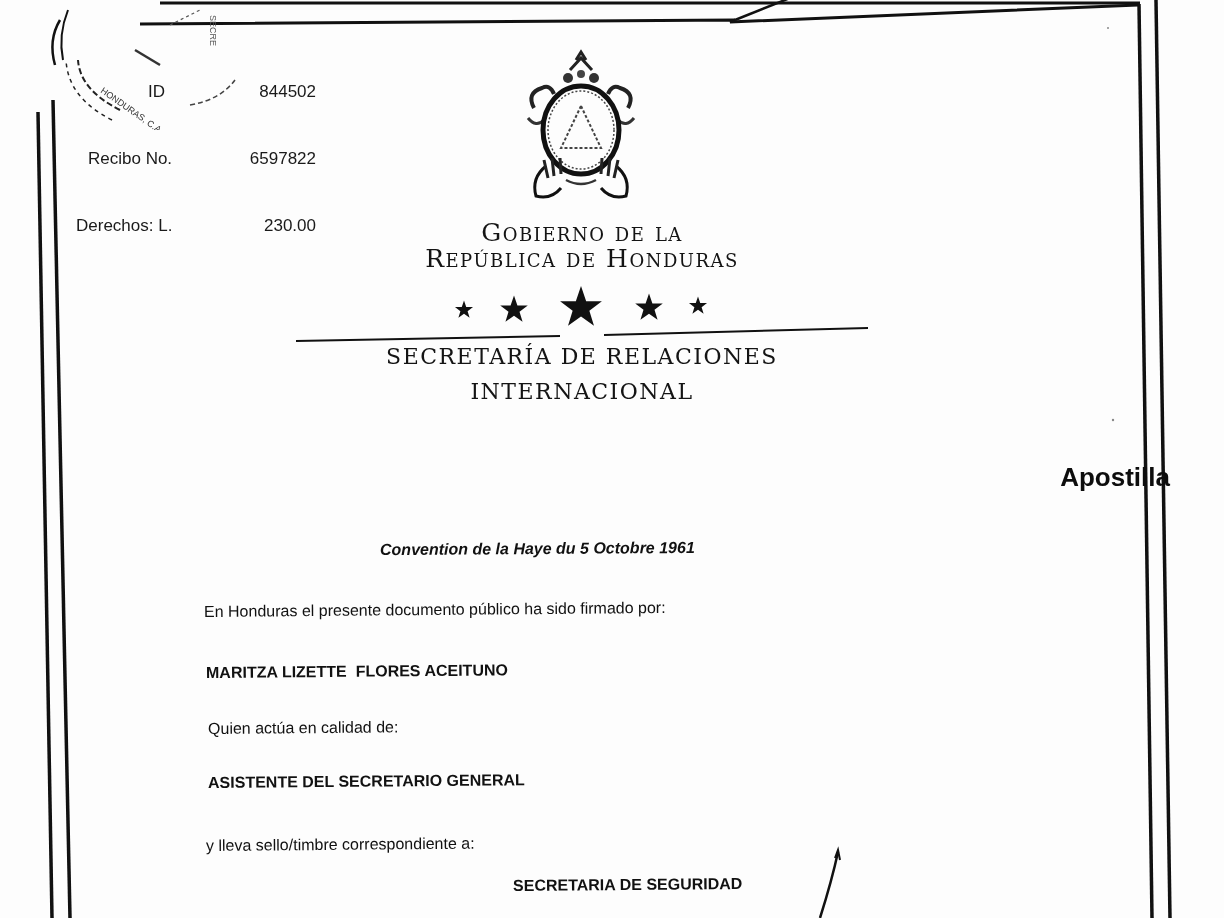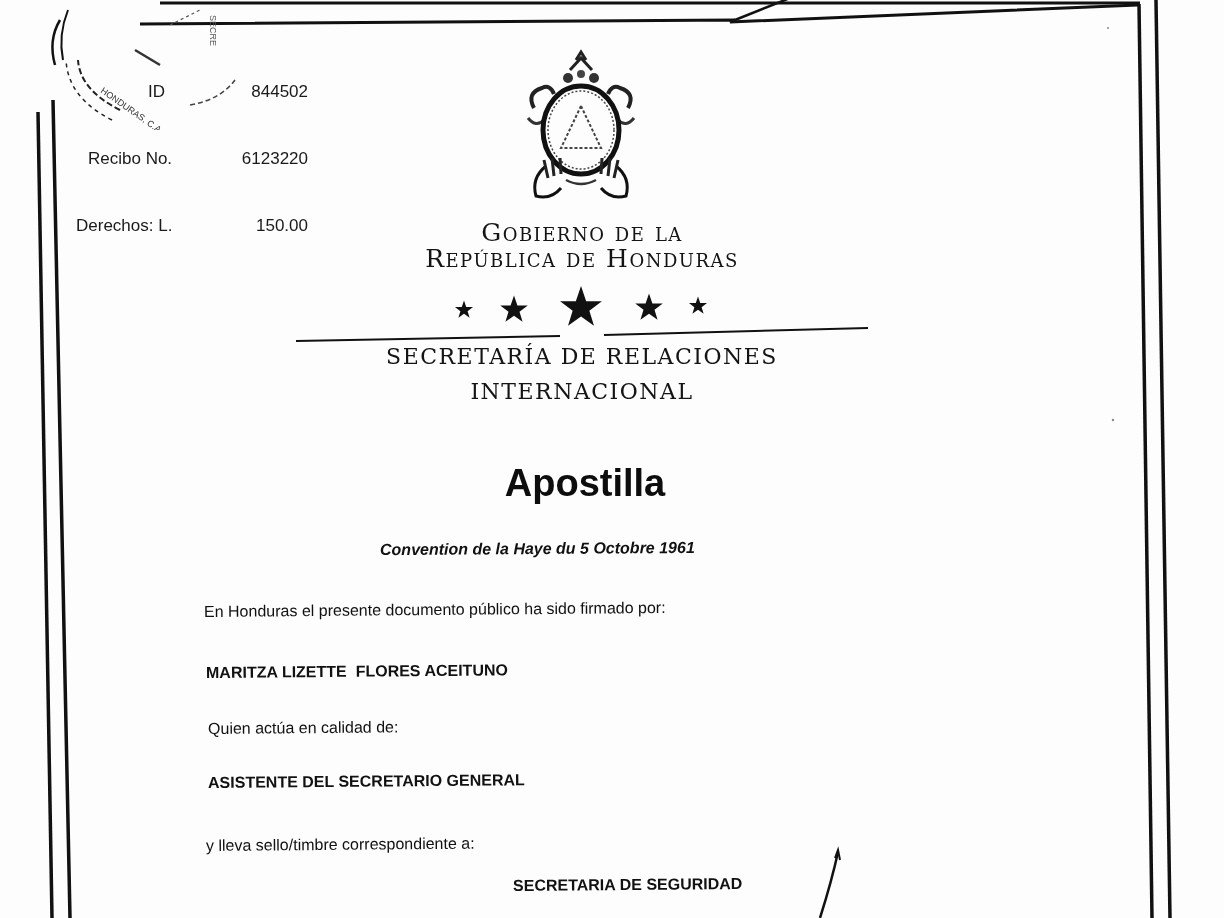--- a/index.html
+++ b/index.html
@@ -35,21 +35,21 @@
       font-size: 17px;
       color: #1a1a1a;
     }
     .receipt-row {
       position: relative;
       height: 26px;
       line-height: 26px;
       margin-top: 41px;
     }
     .receipt-row .lbl { position: absolute; left: 0; }
-    .receipt-row .val { position: absolute; right: 8px; }
+    .receipt-row .val { position: absolute; right: 0; }
     .receipt-row.r0 .lbl { left: 72px; }
     .receipt-row.r1 .lbl { left: 12px; }
     .stamp {
       position: absolute;
       left: 40px; top: -20px;
       width: 240px; height: 150px;
       pointer-events: none;
     }
     .coat {
       position: absolute;
@@ -82,22 +82,22 @@
       color: #141414;
       line-height: 26px;
     }
     .sec.l1 { top: 344px; }
     .sec.l2 { top: 370px; }
     .sec.l3 { top: 379px; }
     .title {
       position: absolute;
       left: 0; width: 1170px;
       top: 462px;
-      text-align: center;
-      font-size: 38px;
+      text-align: right;
+      font-size: 26px;
       font-weight: bold;
       color: #0d0d0d;
     }
     .convention {
       position: absolute;
       left: 380px; top: 540px;
       font-size: 16px;
       font-weight: bold;
       font-style: italic;
       color: #111;
@@ -155,25 +155,25 @@
     <text x="60" y="112" font-size="9" fill="#333" transform="rotate(35 60 112)">HONDURAS, C.A.</text>
   </svg>
 
   <div class="receipt">
     <div class="receipt-row r0">
       <span class="lbl">ID</span>
       <span class="val">844502</span>
     </div>
     <div class="receipt-row r1">
       <span class="lbl">Recibo No.</span>
-      <span class="val">6123220</span>
+      <span class="val">6597822</span>
     </div>
     <div class="receipt-row r2">
       <span class="lbl">Derechos: L.</span>
-      <span class="val">150.00</span>
+      <span class="val">230.00</span>
     </div>
   </div>
 
   <svg class="coat" viewBox="0 0 150 160">
 
     <path d="M70 12 L75 4 L80 12 M64 22 L75 10 L86 22" stroke="#222" stroke-width="3" fill="none"></path>
     <circle cx="62" cy="30" r="5" fill="#333"></circle>
     <circle cx="88" cy="30" r="5" fill="#333"></circle>
     <circle cx="75" cy="26" r="4" fill="#444"></circle>
 

